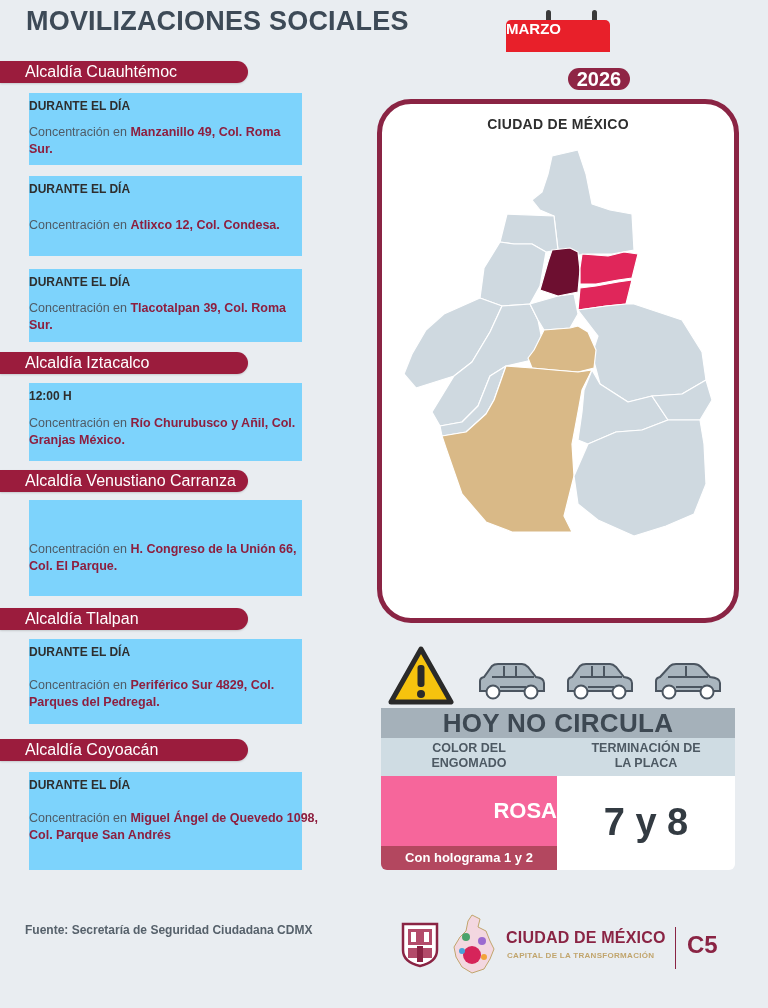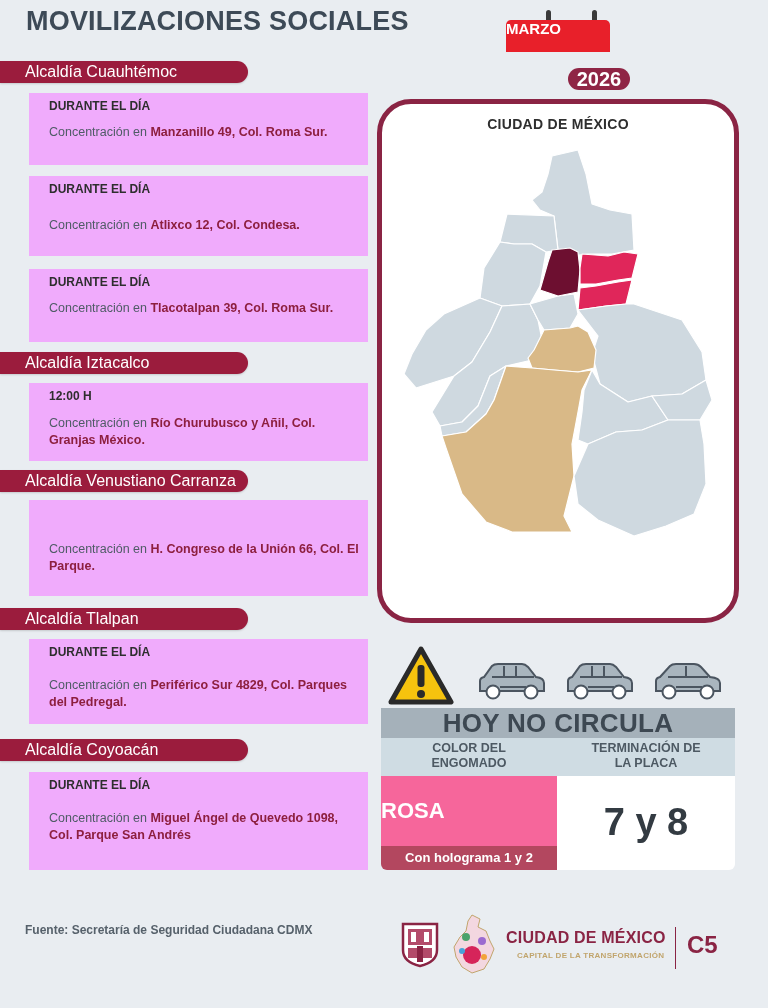--- a/index.html
+++ b/index.html
@@ -10,47 +10,47 @@
 
   
   .cal { position: absolute; left: 506px; top: 10px; width: 104px; height: 72px; }
   .cal-ring { position: absolute; top: 0; width: 5px; height: 14px; background: #3a3a3a; border-radius: 3px; }
   .cal-top { position: absolute; top: 10px; left: 0; width: 104px; height: 32px; background: #e8202a; border-radius: 5px 5px 0 0; color: #fff; font-weight: 700; font-size: 15px; text-align: left; line-height: 18px; }
   .cal-body { position: absolute; top: 28px; left: 0; width: 104px; height: 42px; background: #dcdfe3; border-radius: 0 0 5px 5px; color: #3f5160; font-weight: 700; font-size: 30px; text-align: center; line-height: 36px; }
   .cal-year { position: absolute; left: 568px; top: 68px; width: 62px; height: 22px; background: #8f2545; color: #fff; border-radius: 11px; font-weight: 700; font-size: 20px; text-align: center; line-height: 22px; }
 
   
   .pill { position: absolute; left: 0; width: 248px; height: 22px; background: #9b1c3d; border-radius: 0 11px 11px 0; color: #fff; font-size: 16px; line-height: 22px; padding-left: 25px; box-shadow: 0 1px 2px rgba(0,0,0,0.15); }
-  .card { position: absolute; left: 29px; width: 339px; background: #f0abfc; padding: 6px 4px 0 20px; }
+  .card { position: absolute; left: 29px; width: 273px; background: #7dd3fc; padding: 6px 4px 0 0; }
   .card .when { font-size: 12px; font-weight: 700; color: #2e2e2e; }
   .card .desc { font-size: 12.5px; color: #4f5b66; line-height: 17px; }
   .card .desc .addr { color: #8d1f3f; font-weight: 700; }
 
   
   .map-panel { position: absolute; left: 377px; top: 99px; width: 362px; height: 524px; border: 5px solid #8a2444; border-radius: 34px; background: #fff; }
   .map-title { position: absolute; left: 0; right: 0; top: 12px; text-align: center; font-size: 14px; font-weight: 700; color: #2f2f2f; letter-spacing: 0.3px; }
   .map-svg { position: absolute; left: 0; top: 40px; }
 
   
   .warn { position: absolute; left: 387px; top: 645px; }
   .car { position: absolute; top: 661px; }
   .hnc-bar { position: absolute; left: 381px; top: 708px; width: 354px; height: 30px; background: #a5b1ba; color: #3d4852; font-size: 26px; font-weight: 700; text-align: center; line-height: 30px; letter-spacing: 0.3px; }
   .hnc-head { position: absolute; left: 381px; top: 738px; width: 354px; height: 38px; background: #cfdce3; }
   .hnc-head div { position: absolute; top: 3px; font-size: 12.5px; font-weight: 700; color: #4d5963; text-align: center; line-height: 15px; }
-  .rosa { position: absolute; left: 381px; top: 776px; width: 176px; height: 70px; background: #f6669b; color: #fff; font-size: 22px; font-weight: 700; text-align: left; line-height: 70px; }
+  .rosa { position: absolute; left: 381px; top: 776px; width: 176px; height: 70px; background: #f6669b; color: #fff; font-size: 22px; font-weight: 700; text-align: right; line-height: 70px; }
   .holo { position: absolute; left: 381px; top: 846px; width: 176px; height: 24px; background: #b3475f; color: #fff; font-size: 13px; font-weight: 700; text-align: center; line-height: 24px; border-radius: 0 0 0 6px; }
   .plate { position: absolute; left: 557px; top: 776px; width: 178px; height: 94px; background: #fff; color: #333b42; font-size: 38px; font-weight: 700; text-align: center; line-height: 92px; border-radius: 0 0 6px 0; }
 
   .source { position: absolute; left: 25px; top: 923px; font-size: 12px; font-weight: 700; color: #56616b; }
 
   
   .shield { position: absolute; left: 401px; top: 922px; }
   .cdmx-map-logo { position: absolute; left: 452px; top: 913px; }
   .brand1 { position: absolute; left: 506px; top: 929px; font-size: 16px; font-weight: 700; color: #8a2444; letter-spacing: 0.2px; }
-  .brand2 { position: absolute; left: 507px; top: 951px; font-size: 8px; font-weight: 700; color: #c1a56d; letter-spacing: 0.3px; margin-left: 10px; }
+  .brand2 { position: absolute; left: 507px; top: 951px; font-size: 8px; font-weight: 700; color: #c1a56d; letter-spacing: 0.3px; }
   .brand-div { position: absolute; left: 675px; top: 927px; width: 1px; height: 42px; background: #8a2444; }
   .c5 { position: absolute; left: 687px; top: 931px; font-size: 24px; font-weight: 700; color: #8a2444; }
 </style>
 </head>
 <body>
 
 <div class="title">MOVILIZACIONES SOCIALES</div>
 
 <div class="cal">
   <div class="cal-ring" style="left:40px"></div>

